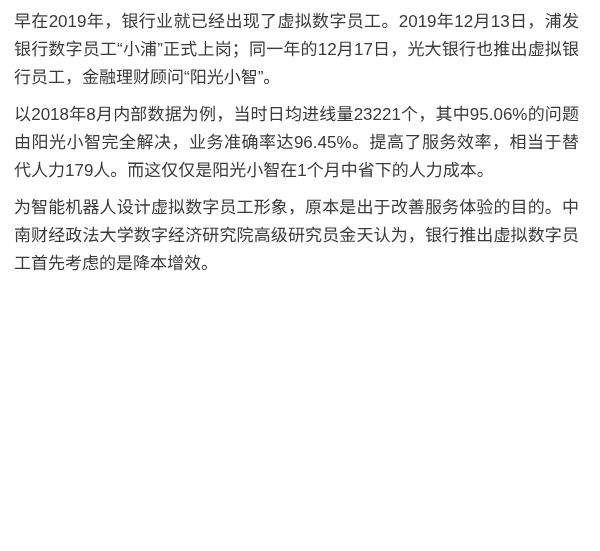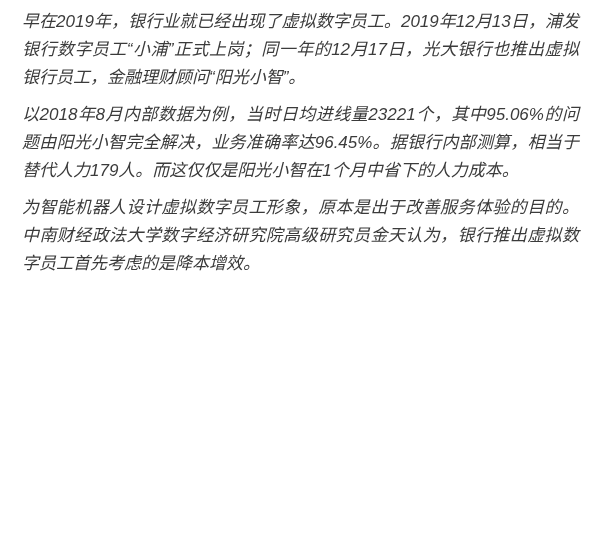--- a/index.html
+++ b/index.html
@@ -17,25 +17,24 @@
     box-sizing: border-box;
     width: 600px;
     padding: 8px 21px 0 14px;
     color: #3b3b3b;
     font-size: 17px;
     line-height: 28px;
     text-align: justify;
     text-justify: inter-ideograph;
   }
   .article p {
-    margin: 0 0 9px 8px;
+    margin: 0 0 9px 0;
     word-break: break-all;
-    font-style: italic;
   }
 </style>
 </head>
 <body>
 
 <div class="article">
   <p>早在2019年，银行业就已经出现了虚拟数字员工。2019年12月13日，浦发银行数字员工“小浦”正式上岗；同一年的12月17日，光大银行也推出虚拟银行员工，金融理财顾问“阳光小智”。</p>
-  <p>以2018年8月内部数据为例，当时日均进线量23221个，其中95.06%的问题由阳光小智完全解决，业务准确率达96.45%。据银行内部测算，相当于替代人力179人。而这仅仅是阳光小智在1个月中省下的人力成本。</p>
+  <p>以2018年8月内部数据为例，当时日均进线量23221个，其中95.06%的问题由阳光小智完全解决，业务准确率达96.45%。提高了服务效率，相当于替代人力179人。而这仅仅是阳光小智在1个月中省下的人力成本。</p>
   <p>为智能机器人设计虚拟数字员工形象，原本是出于改善服务体验的目的。中南财经政法大学数字经济研究院高级研究员金天认为，银行推出虚拟数字员工首先考虑的是降本增效。</p>
 </div>
 
 </body></html>

